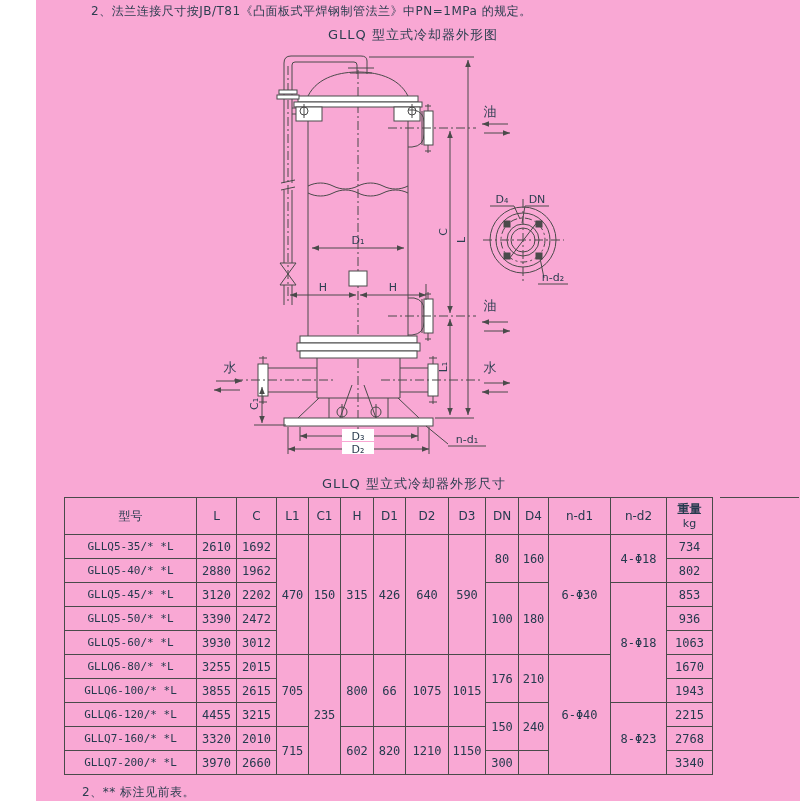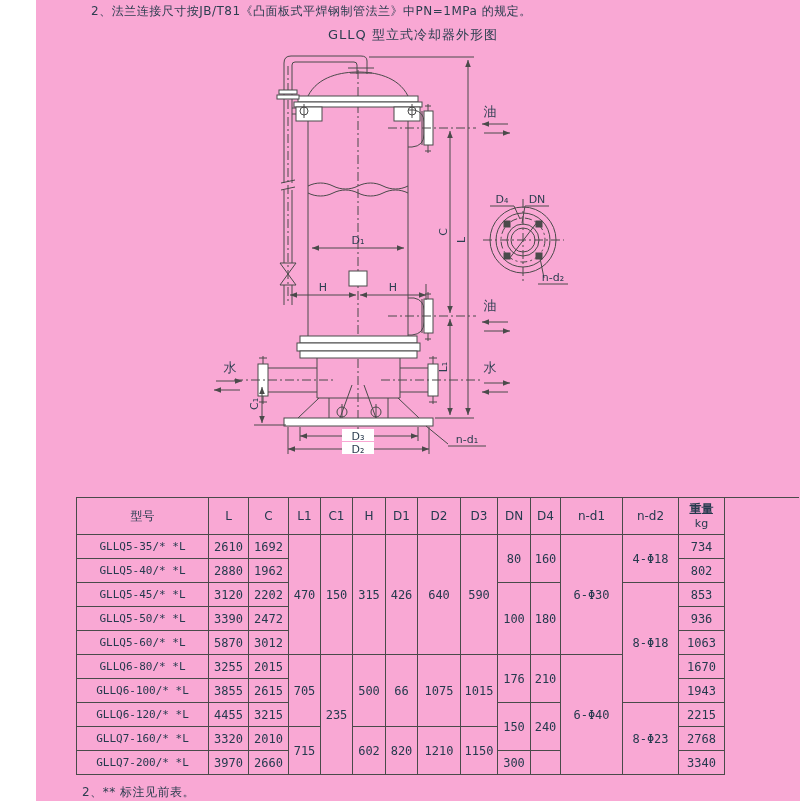--- a/index.html
+++ b/index.html
@@ -4,21 +4,21 @@
 <style>
   html,body{margin:0;padding:0;background:#fff;}
   #page{position:relative;width:792px;height:801px;background:#f9a8d4;overflow:hidden;
         font-family:"DejaVu Sans",sans-serif;color:#2c3e50;margin-left:36px;}
   .note{position:absolute;font-size:12px;letter-spacing:0.5px;color:#2c3e50;white-space:nowrap;}
   .dtitle{position:absolute;font-size:13px;letter-spacing:1px;color:#2c3e50;white-space:nowrap;}
   svg{position:absolute;left:0;top:0;}
   svg text{font-family:"DejaVu Sans",sans-serif;fill:#2c3e50;}
   .dimlab{font-size:11px;}
   .cjk{font-size:13px;}
-  table.dim{position:absolute;left:40px;top:497px;border-collapse:collapse;table-layout:fixed;
+  table.dim{position:absolute;left:28px;top:497px;border-collapse:collapse;table-layout:fixed;
         font-family:"DejaVu Sans Mono",monospace;font-size:12px;color:#253a4e;}
   table.dim td{border:1px solid #4a4a4a;text-align:center;vertical-align:middle;padding:0;height:23px;overflow:hidden;}
   table.dim tr.hdr td{height:36px;font-family:"DejaVu Sans",sans-serif;}
   td.model{font-size:11px;}
   .wkg{font-size:11px;display:block;line-height:13px;}
   .w1{display:block;line-height:15px;font-weight:bold;}
   #tbl-top-ext{position:absolute;left:684px;top:497px;width:79px;height:1px;background:#4a4a4a;}
 </style>
 </head>
 <body>
@@ -217,20 +217,21 @@
     <text x="357" y="291" text-anchor="middle" class="dimlab">H</text>
     <text x="322" y="244" text-anchor="middle" class="dimlab">D₁</text>
     <text x="322" y="440" text-anchor="middle" class="dimlab">D₃</text>
     <text x="322" y="453" text-anchor="middle" class="dimlab">D₂</text>
     <text x="431" y="443" text-anchor="middle" class="dimlab">n-d₁</text>
     <text x="466" y="203" text-anchor="middle" class="dimlab">D₄</text>
     <text x="501" y="203" text-anchor="middle" class="dimlab">DN</text>
     <text x="517" y="281" text-anchor="middle" class="dimlab">n-d₂</text>
   </svg>
 
+  <div class="dtitle" style="left:286px;top:475px;">GLLQ 型立式冷却器外形尺寸</div>
 
   <table class="dim">
     <colgroup>
       <col style="width:132px">
         <col style="width:40px">
         <col style="width:40px">
       <col style="width:32px">
         <col style="width:32px">
         <col style="width:33px">
       <col style="width:32px">
@@ -294,31 +295,31 @@
       <td>853</td>
     </tr>
     <tr>
       <td class="model">GLLQ5-50/* *L</td>
       <td>3390</td>
       <td>2472</td>
       <td>936</td>
     </tr>
     <tr>
       <td class="model">GLLQ5-60/* *L</td>
-      <td>5870</td>
+      <td>3930</td>
       <td>3012</td>
       <td>1063</td>
     </tr>
     <tr>
       <td class="model">GLLQ6-80/* *L</td>
       <td>3255</td>
       <td>2015</td>
       <td rowspan="3">705</td>
       <td rowspan="5">235</td>
-      <td rowspan="3">500</td>
+      <td rowspan="3">800</td>
       <td rowspan="3">66</td>
       <td rowspan="3">1075</td>
       <td rowspan="3">1015</td>
       <td rowspan="2">176</td>
       <td rowspan="2">210</td>
       <td rowspan="5">6-Φ40</td>
       <td>1670</td>
     </tr>
     <tr>
       <td class="model">GLLQ6-100/* *L</td>

